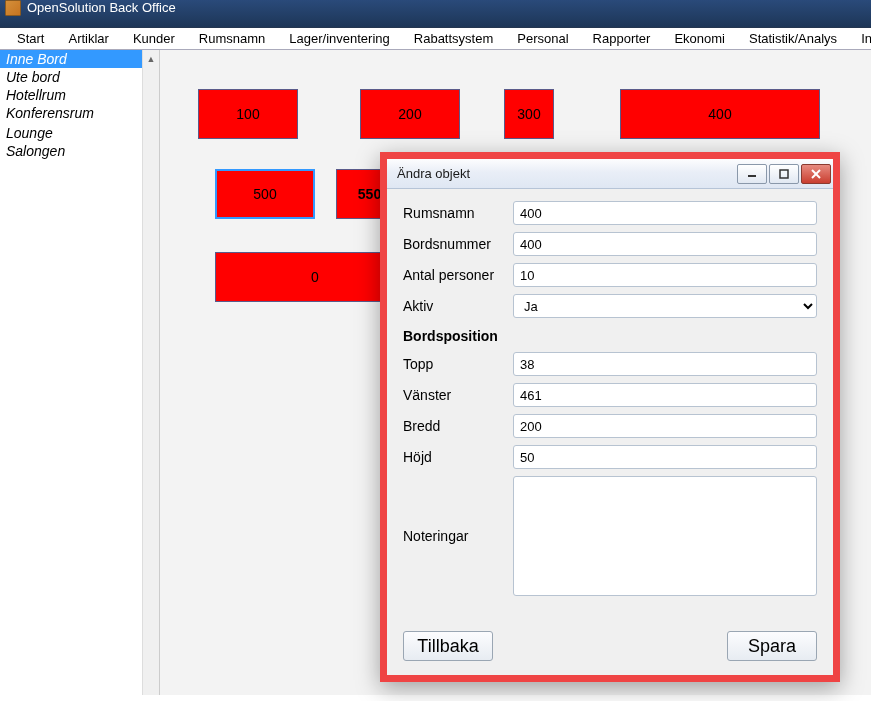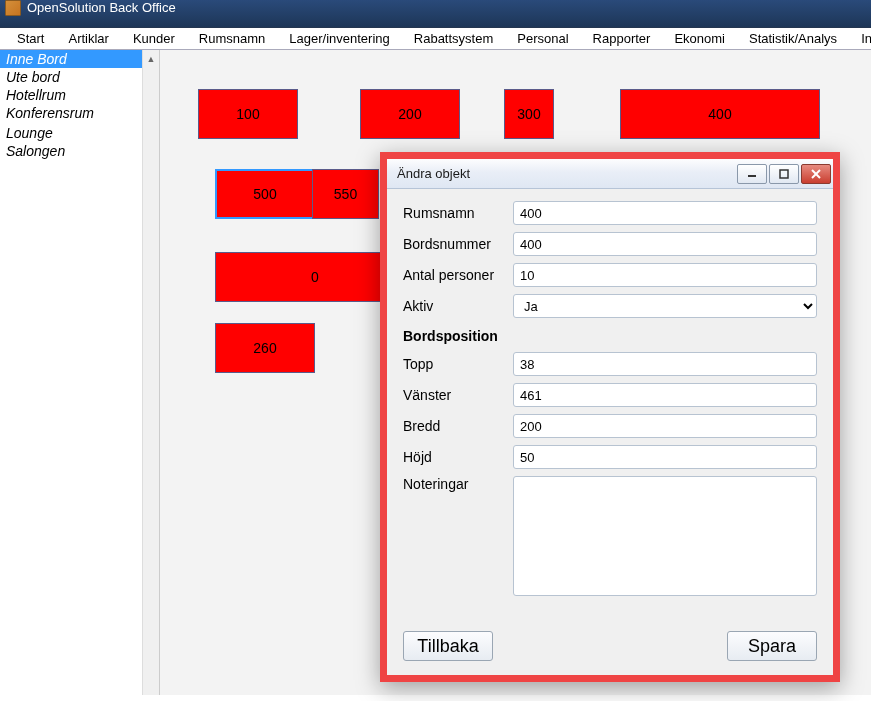--- a/index.html
+++ b/index.html
@@ -147,21 +147,21 @@
       padding: 2px 6px;
       font-family: inherit;
       font-size: 13px;
       background: #fff;
     }
     .form-heading {
       font-weight: bold;
       font-size: 14px;
       margin: 10px 0 8px 0;
     }
-    .form-row.notes { align-items: flex-start; }
+    .form-row.notes { align-items: center; }
     .form-row.notes textarea { height: 120px; resize: none; }
     .dlg-buttons {
       position: absolute;
       bottom: 14px; left: 16px; right: 16px;
       display: flex; justify-content: space-between;
     }
     .dlg-buttons button {
       width: 90px; height: 30px;
       border: 1px solid #9aa6b3;
       border-radius: 3px;
@@ -207,23 +207,22 @@
       <div class="arrow">▲</div>
     </div>
   </div>
 
   <div class="canvas" id="canvas">
       <div class="table-block" style="left: 38px; top: 39px; width: 100px; height: 50px;">100</div>
       <div class="table-block" style="left: 200px; top: 39px; width: 100px; height: 50px;">200</div>
       <div class="table-block" style="left: 344px; top: 39px; width: 50px; height: 50px;">300</div>
       <div class="table-block" style="left: 460px; top: 39px; width: 200px; height: 50px;">400</div>
       <div class="table-block highlight" style="left: 55px; top: 119px; width: 100px; height: 50px;">500</div>
-      <div class="table-block" style="left: 152px; top: 119px; width: 67px; height: 50px;">550</div>
+      <div class="table-block" style="left: 176px; top: 119px; width: 67px; height: 50px; font-weight: bold;">550</div>
       <div class="table-block" style="left: 55px; top: 202px; width: 200px; height: 50px;">0</div>
-      <div class="table-block" style="left: 55px; top: 273px; width: 100px; height: 50px;">260</div>
     </div>
 </div>
 
 <div class="dialog">
   <div class="dlg-titlebar">
     <span>Ändra objekt</span>
     <div class="dlg-controls">
       <div class="dlg-btn">
         <svg width="10" height="10">
             <line x1="1" y1="7" x2="9" y2="7" stroke="#333" stroke-width="2"></line>

